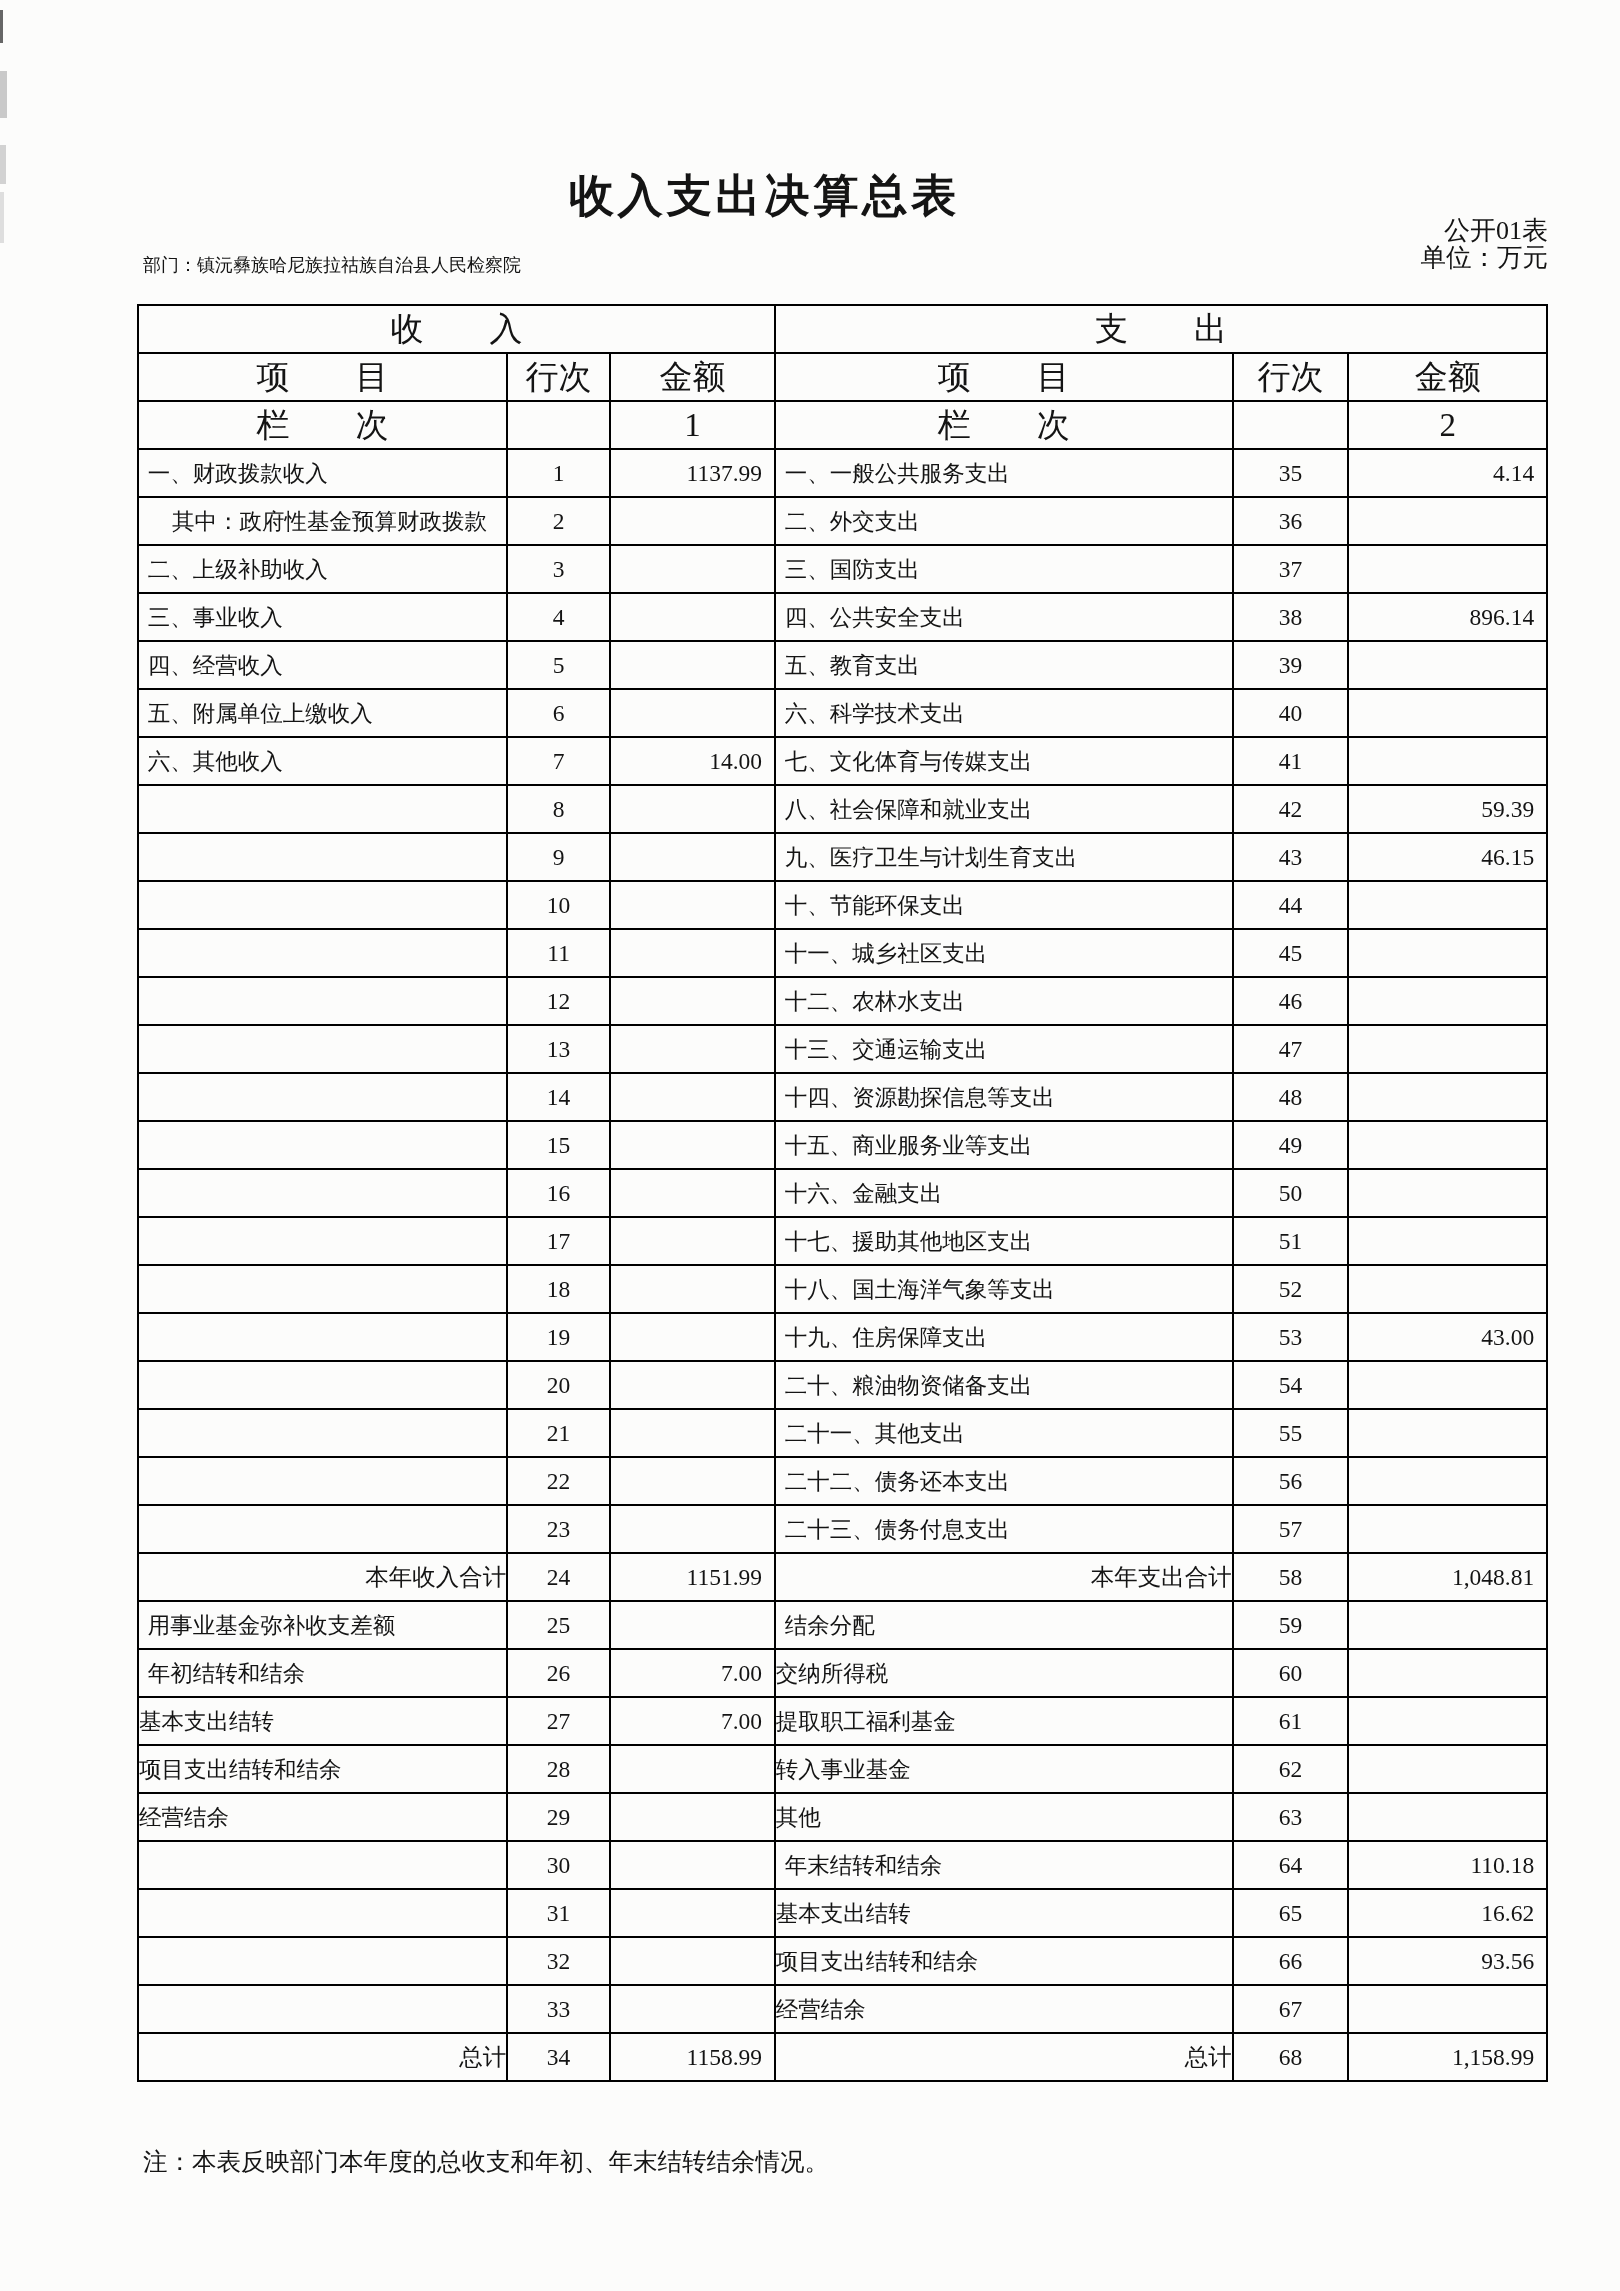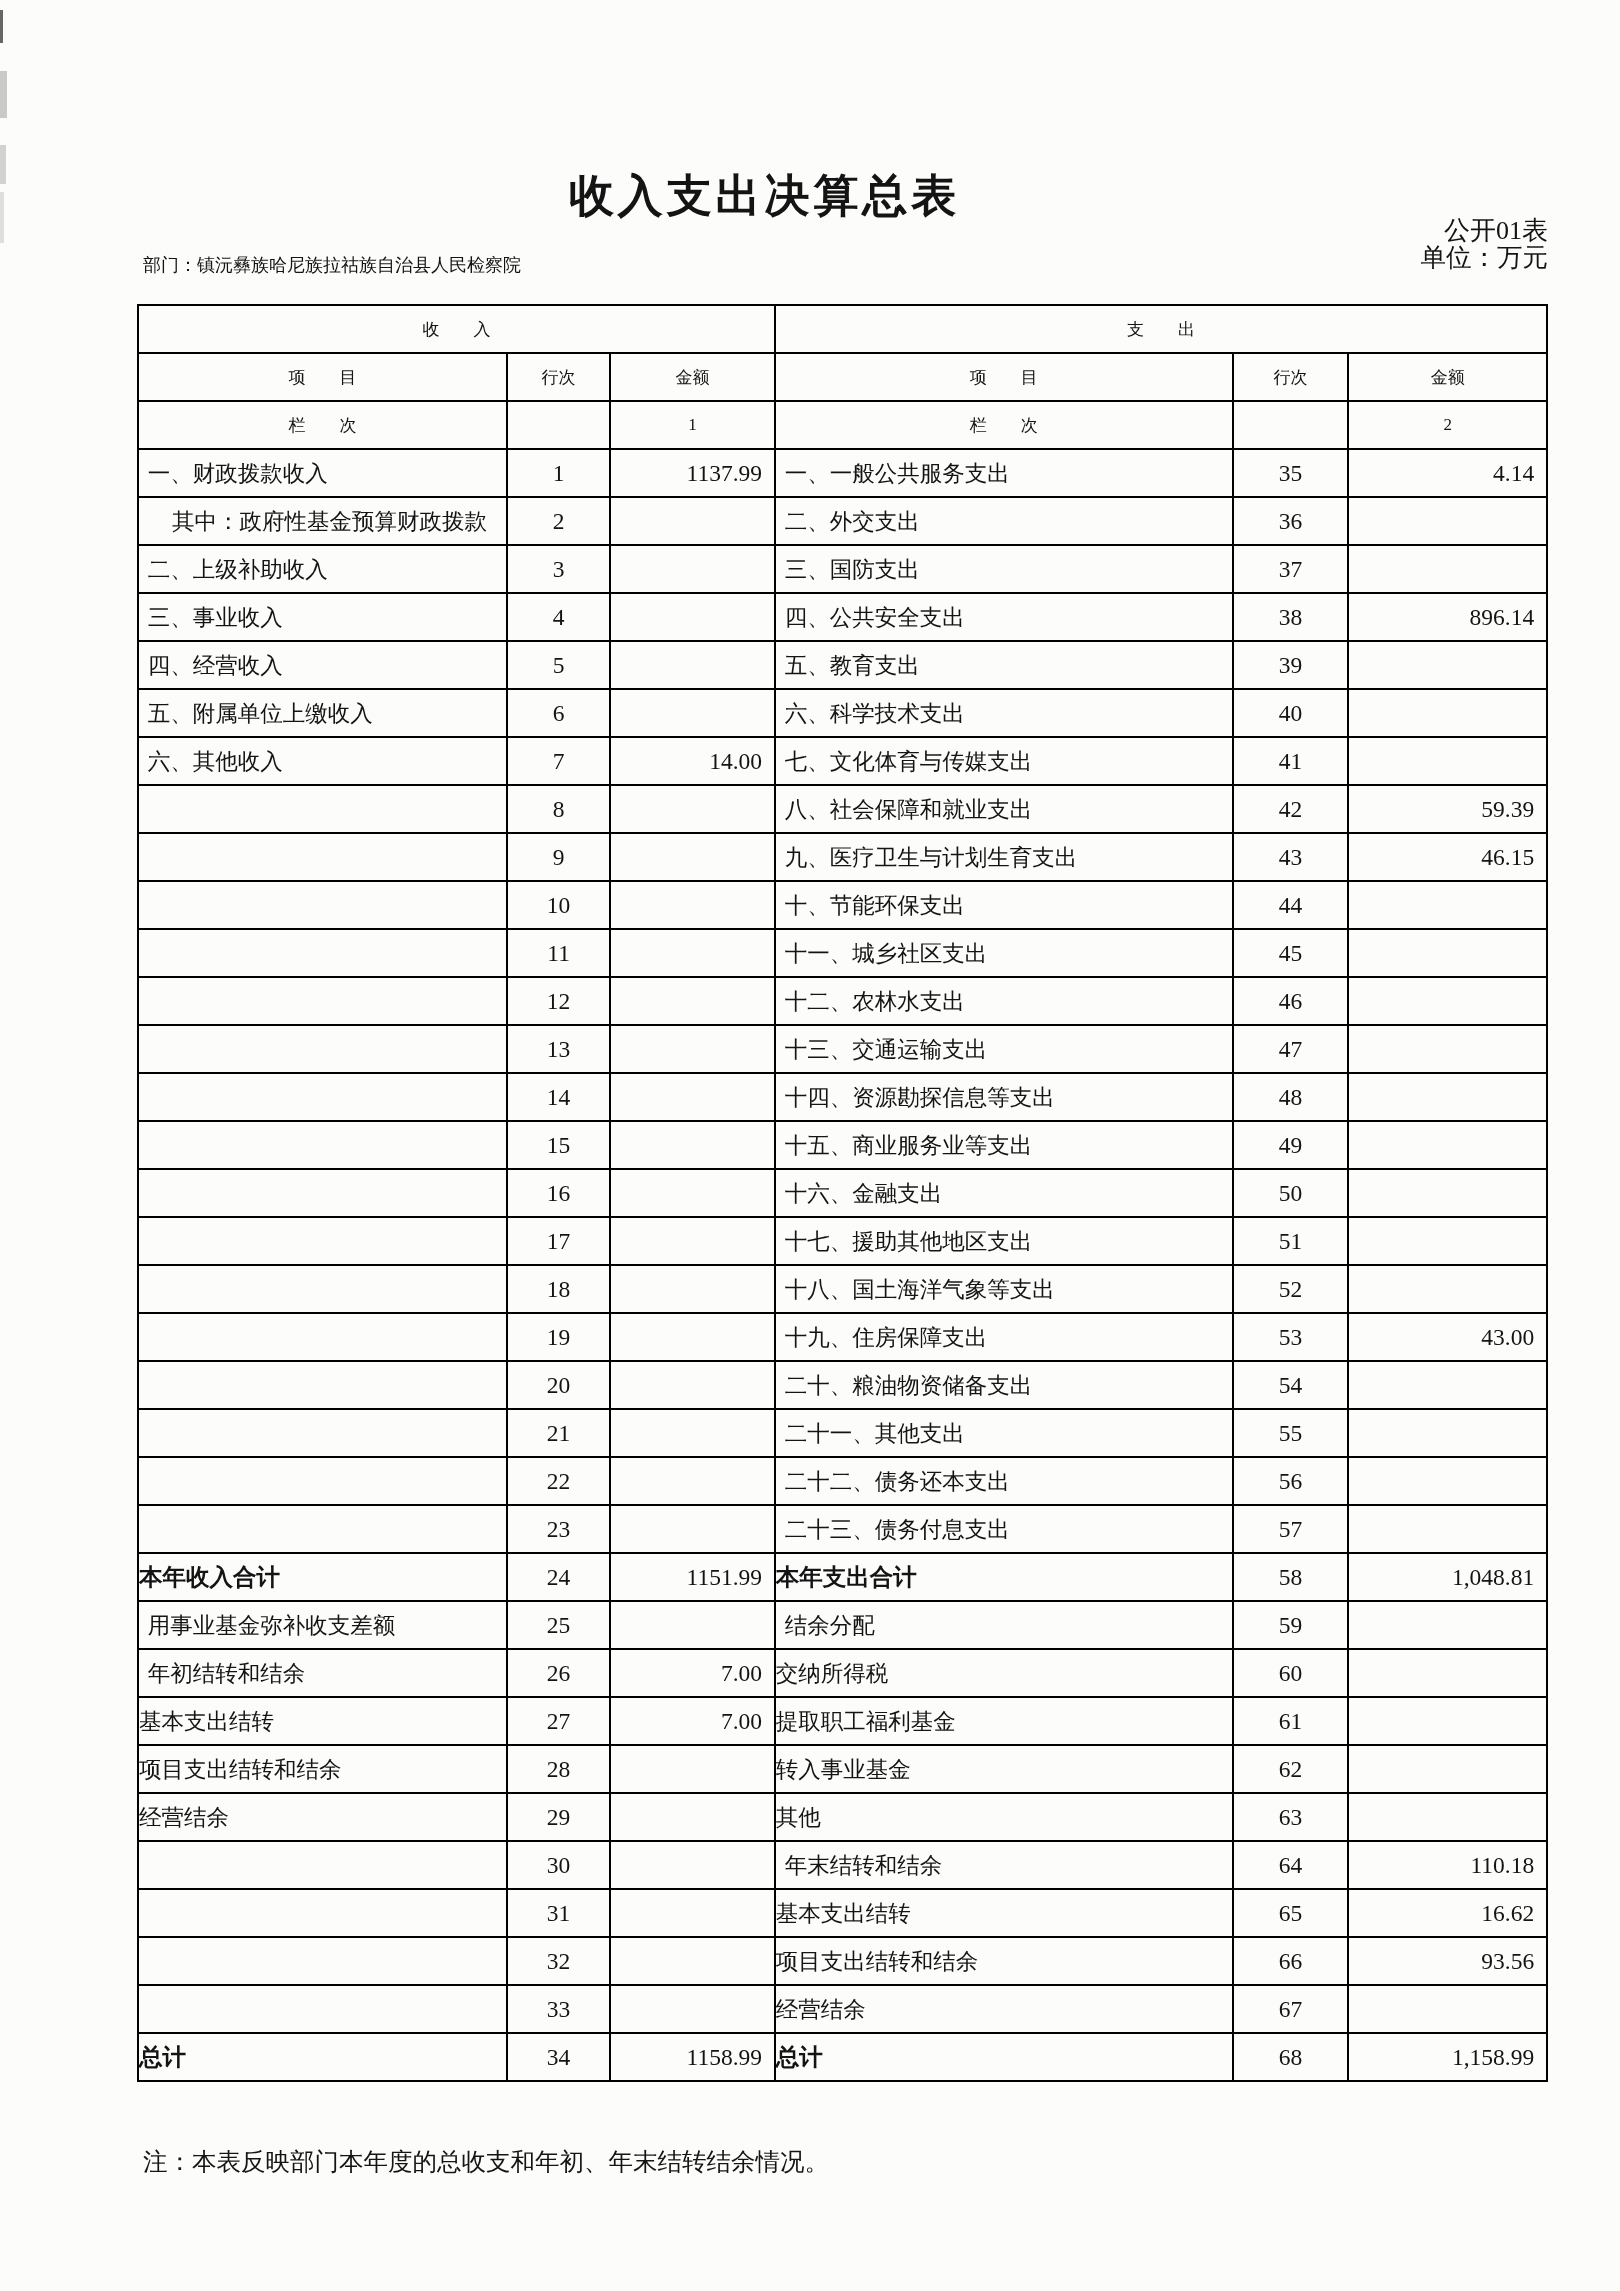--- a/index.html
+++ b/index.html
@@ -18,26 +18,26 @@
   table.main{
     position:absolute;left:137px;top:304px;width:1411px;height:1766px;
     border-collapse:collapse;table-layout:fixed;border:2.9px solid #000;
   }
   .main th,.main td{
     border:2px solid #000;border-top-width:2.9px;border-bottom-width:2.9px;
     font-weight:normal;font-size:23.5px;overflow:hidden;white-space:nowrap;
     vertical-align:middle;padding:0;
   }
   .main tr{height:48px;}
-  .main thead th{font-size:17px;}
+  .main thead th{font-size:33px;}
   td.item{text-align:left;font-size:22.5px;}
   td.ind0{padding-left:8.8px;}
   td.ind1{padding-left:33px;}
   td.ind2{}
-  td.total{text-align:left;font-weight:bold;padding-left:0;font-size:23.5px;}
+  td.total{text-align:right;font-weight:normal;padding-left:14px;font-size:23.5px;}
   td.rowno{text-align:center;font-size:23.5px;}
   td.amt{text-align:right;padding-right:11.8px;font-size:23.5px;}
   .note{position:absolute;left:143px;top:2113px;font-size:24.5px;margin-top:32px;}
   .artifact{position:absolute;left:0;}
   .a1{top:9.8px;width:2.9px;height:33px;background:#666;}
   .a2{top:71px;width:6.9px;height:47px;background:#c9c9c9;}
   .a3{top:145px;width:5.9px;height:39px;background:#d2d2d2;}
   .a4{top:192px;width:3.9px;height:51px;background:#dedede;}
 </style>
 </head>

